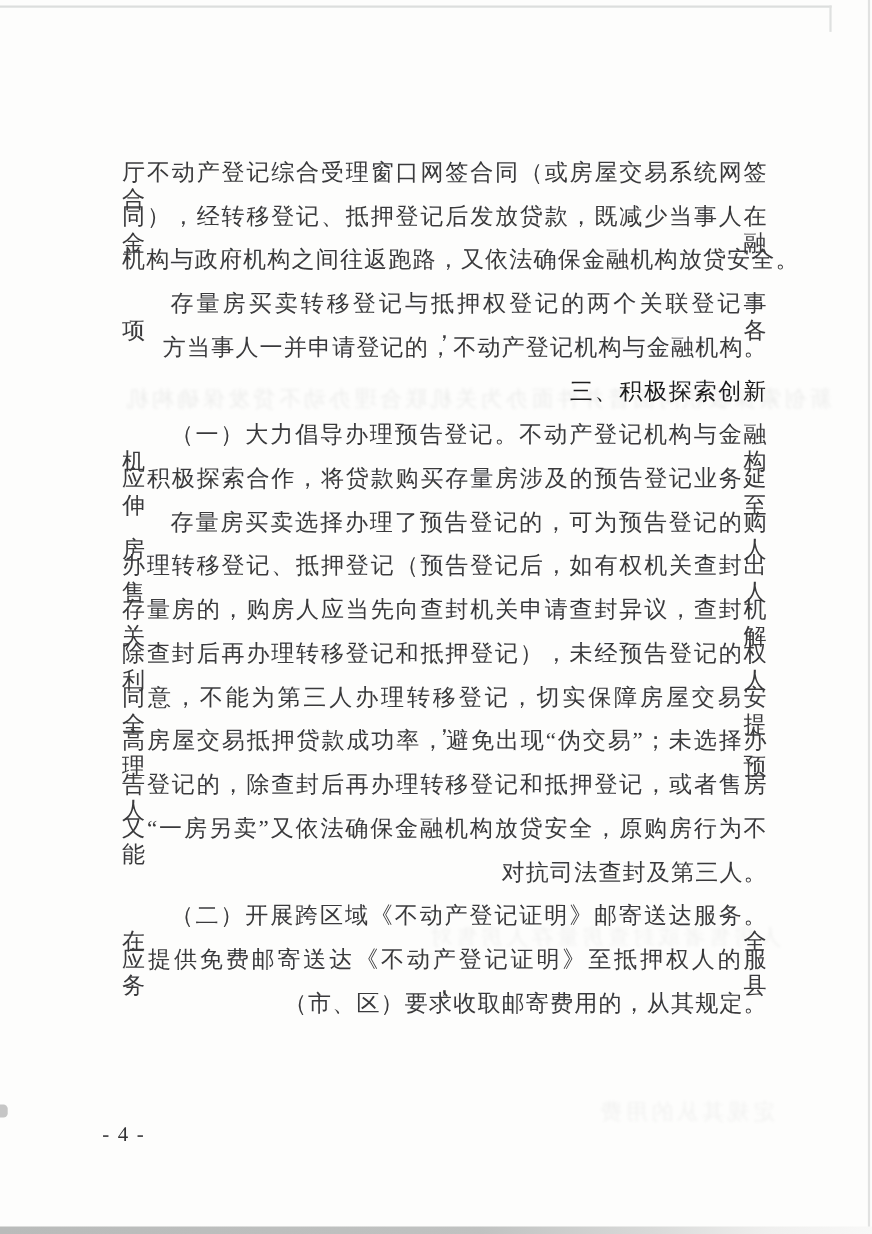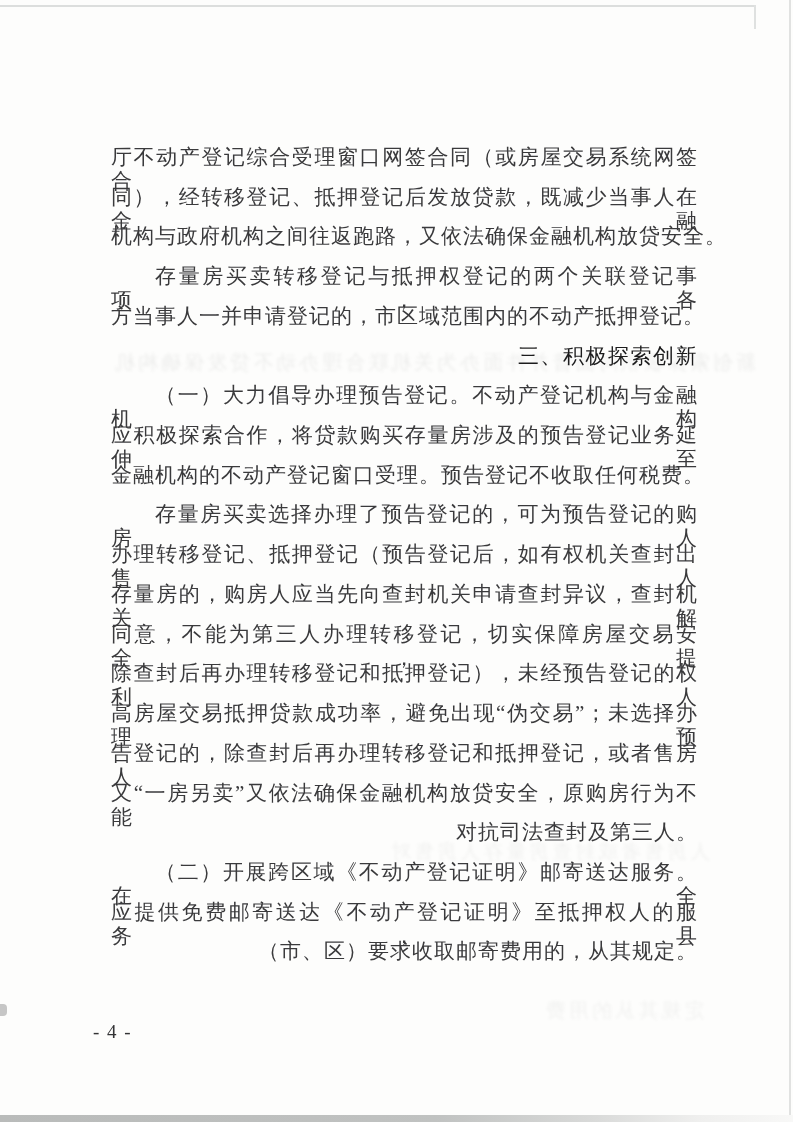--- a/index.html
+++ b/index.html
@@ -77,30 +77,29 @@
 
   <div class="bleed bleed-1">新创索探极积向面普并件面办为关机联合理办动不贷发保确构机</div>
   <div class="bleed bleed-2">人房售者或封查房量存人房售对</div>
   <div class="bleed bleed-3">定规其从的用费</div>
 
   <main class="text-block">
     <p class="ln j">厅不动产登记综合受理窗口网签合同（或房屋交易系统网签合</p>
     <p class="ln j">同），经转移登记、抵押登记后发放贷款，既减少当事人在金融</p>
     <p class="ln e">机构与政府机构之间往返跑路，又依法确保金融机构放贷安全。</p>
     <p class="ln j i">存量房买卖转移登记与抵押权登记的两个关联登记事项，各</p>
-    <p class="ln e">方当事人一并申请登记的，市区域范围内的不动产抵押登记。</p>
+    <p class="ln e">方当事人一并申请登记的，不动产登记机构与金融机构。</p>
     <p class="ln e i h">三、积极探索创新</p>
     <p class="ln j i">（一）大力倡导办理预告登记。不动产登记机构与金融机构</p>
     <p class="ln j">应积极探索合作，将贷款购买存量房涉及的预告登记业务延伸至</p>
-    <p class="ln e">金融机构的不动产登记窗口受理。预告登记不收取任何税费。</p>
     <p class="ln j i">存量房买卖选择办理了预告登记的，可为预告登记的购房人</p>
     <p class="ln j">办理转移登记、抵押登记（预告登记后，如有权机关查封出售人</p>
     <p class="ln j">存量房的，购房人应当先向查封机关申请查封异议，查封机关解</p>
+    <p class="ln j">除查封后再办理转移登记和抵押登记），未经预告登记的权利人</p>
     <p class="ln j">同意，不能为第三人办理转移登记，切实保障房屋交易安全，提</p>
-    <p class="ln j">除查封后再办理转移登记和抵押登记），未经预告登记的权利人</p>
     <p class="ln j">高房屋交易抵押贷款成功率，避免出现“伪交易”；未选择办理预</p>
     <p class="ln j">告登记的，除查封后再办理转移登记和抵押登记，或者售房人</p>
     <p class="ln j">又“一房另卖”又依法确保金融机构放贷安全，原购房行为不能</p>
     <p class="ln e">对抗司法查封及第三人。</p>
     <p class="ln j i">（二）开展跨区域《不动产登记证明》邮寄送达服务。在全</p>
     <p class="ln j">应提供免费邮寄送达《不动产登记证明》至抵押权人的服务，县</p>
     <p class="ln e">（市、区）要求收取邮寄费用的，从其规定。</p>
   </main>
 
   <div class="page-number">- 4 -</div>

